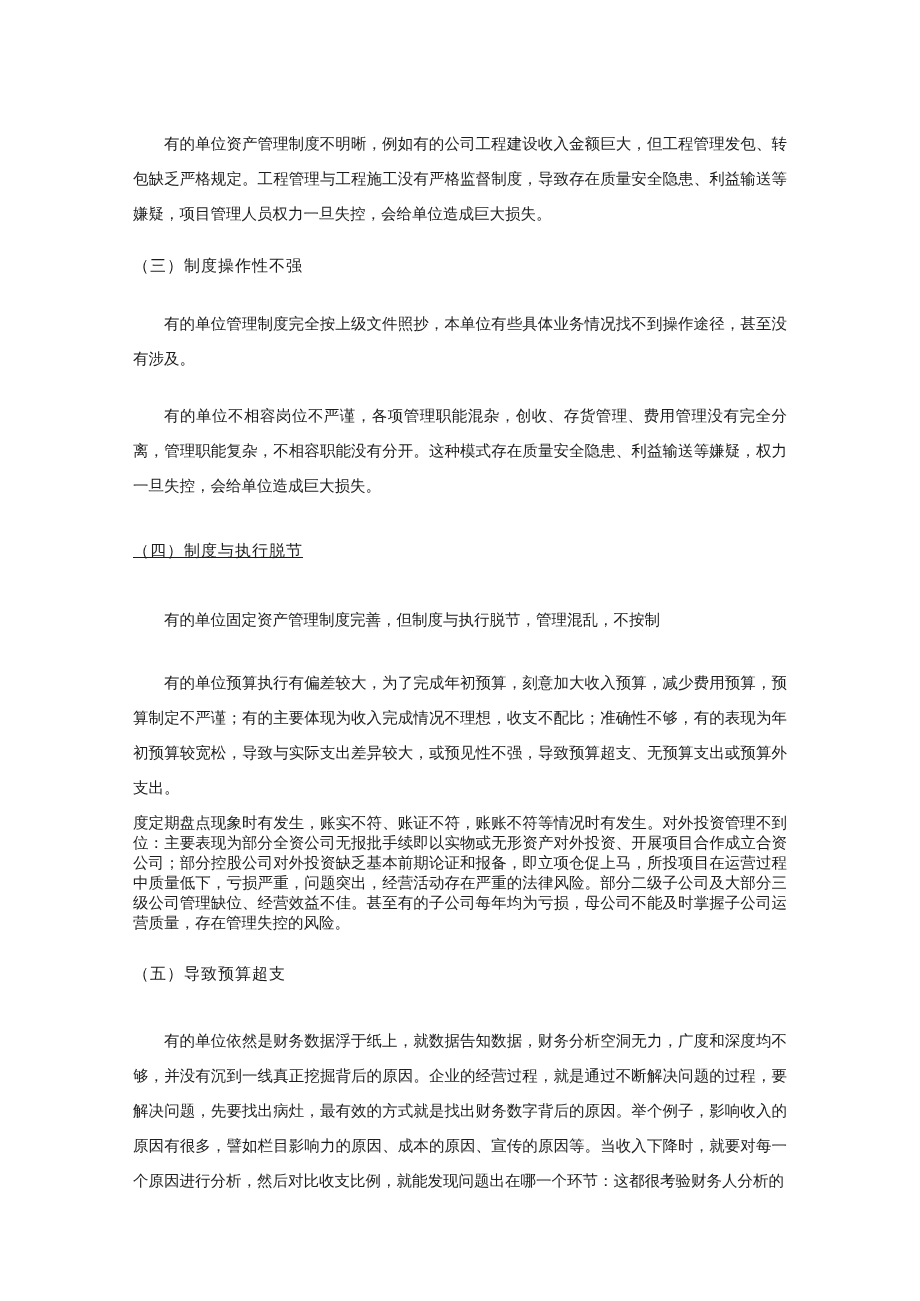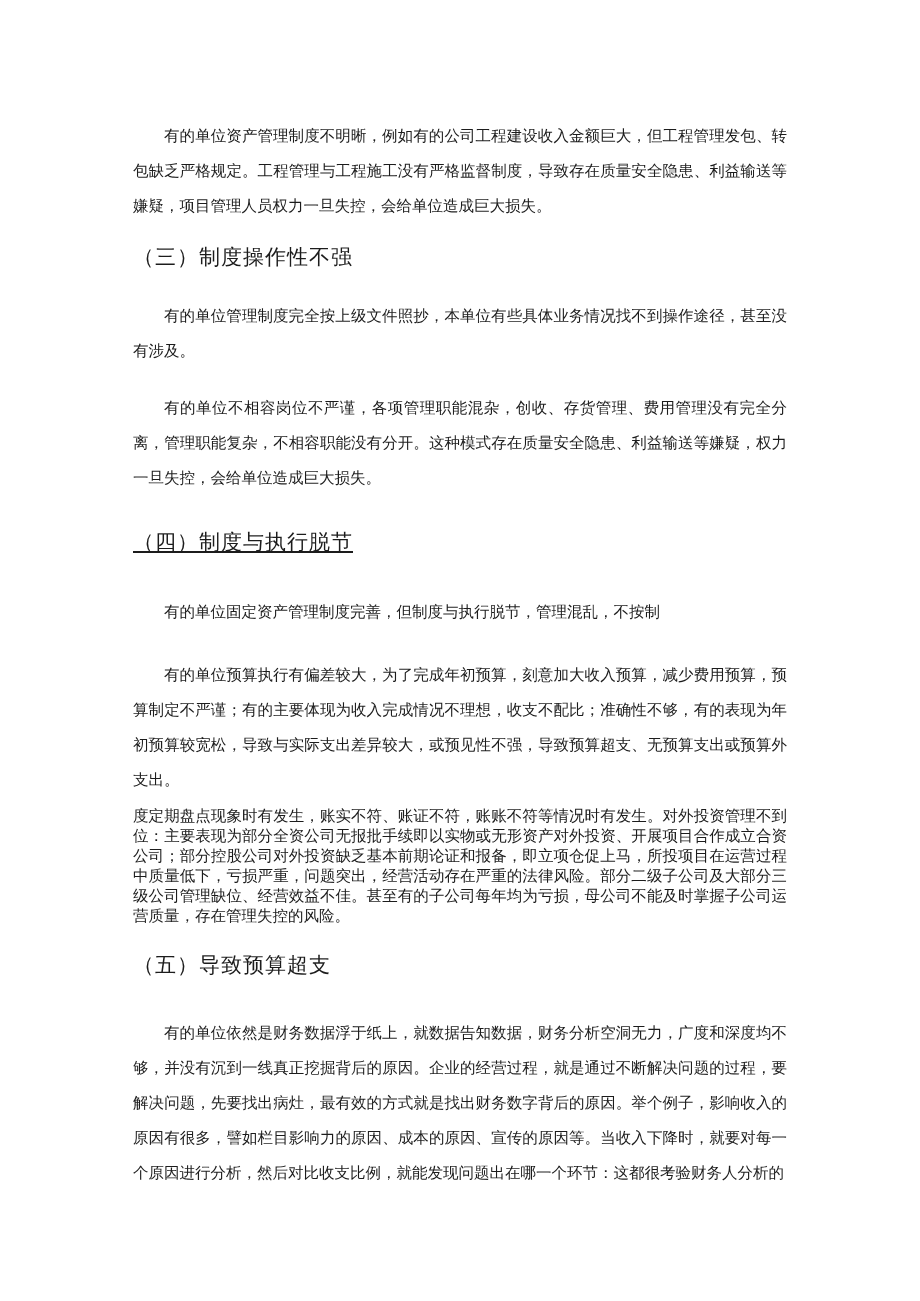--- a/index.html
+++ b/index.html
@@ -5,21 +5,21 @@
   html, body {
     margin: 0;
     padding: 0;
     background: #ffffff;
   }
   .page {
     position: relative;
     width: 920px;
     height: 1301px;
     box-sizing: border-box;
-    padding: 0 133px;
+    padding: 8px 133px;
     overflow: hidden;
     background: #ffffff;
     color: #1c1c1c;
     font-family: "Liberation Serif", "DejaVu Serif", serif;
   }
   .body-para {
     margin: 0;
     font-size: 15.5px;
     line-height: 35px;
     text-align: justify;
@@ -29,38 +29,38 @@
   .tight-para {
     margin: 0;
     font-size: 15.5px;
     line-height: 20px;
     text-align: justify;
     text-indent: 0;
     color: #1c1c1c;
   }
   .heading {
     margin: 0;
-    font-size: 21px;
+    font-size: 16px;
     line-height: 35px;
     font-weight: 400;
     text-align: left;
     color: #1c1c1c;
     letter-spacing: 1px;
   }
   .single-line {
     text-align: left;
   }
   .p1  { margin-top: 118px; }
   .h3  { margin-top: 17px; }
   .p2  { margin-top: 23px; }
   .p3  { margin-top: 22px; }
   .h4  { margin-top: 30px; text-decoration: underline; }
   .p4  { margin-top: 28px; }
   .p5a { margin-top: 34px; }
-  .p5b { margin-top: 9px; }
+  .p5b { margin-top: 9px; font-family: Liberation Mono, monospace; }
   .h5  { margin-top: 22px; }
   .p6  { margin-top: 32px; }
 </style>
 </head>
 <body>
 
 <div class="page">
 
   <p class="body-para p1">有的单位资产管理制度不明晰，例如有的公司工程建设收入金额巨大，但工程管理发包、转包缺乏严格规定。工程管理与工程施工没有严格监督制度，导致存在质量安全隐患、利益输送等嫌疑，项目管理人员权力一旦失控，会给单位造成巨大损失。</p>
 

